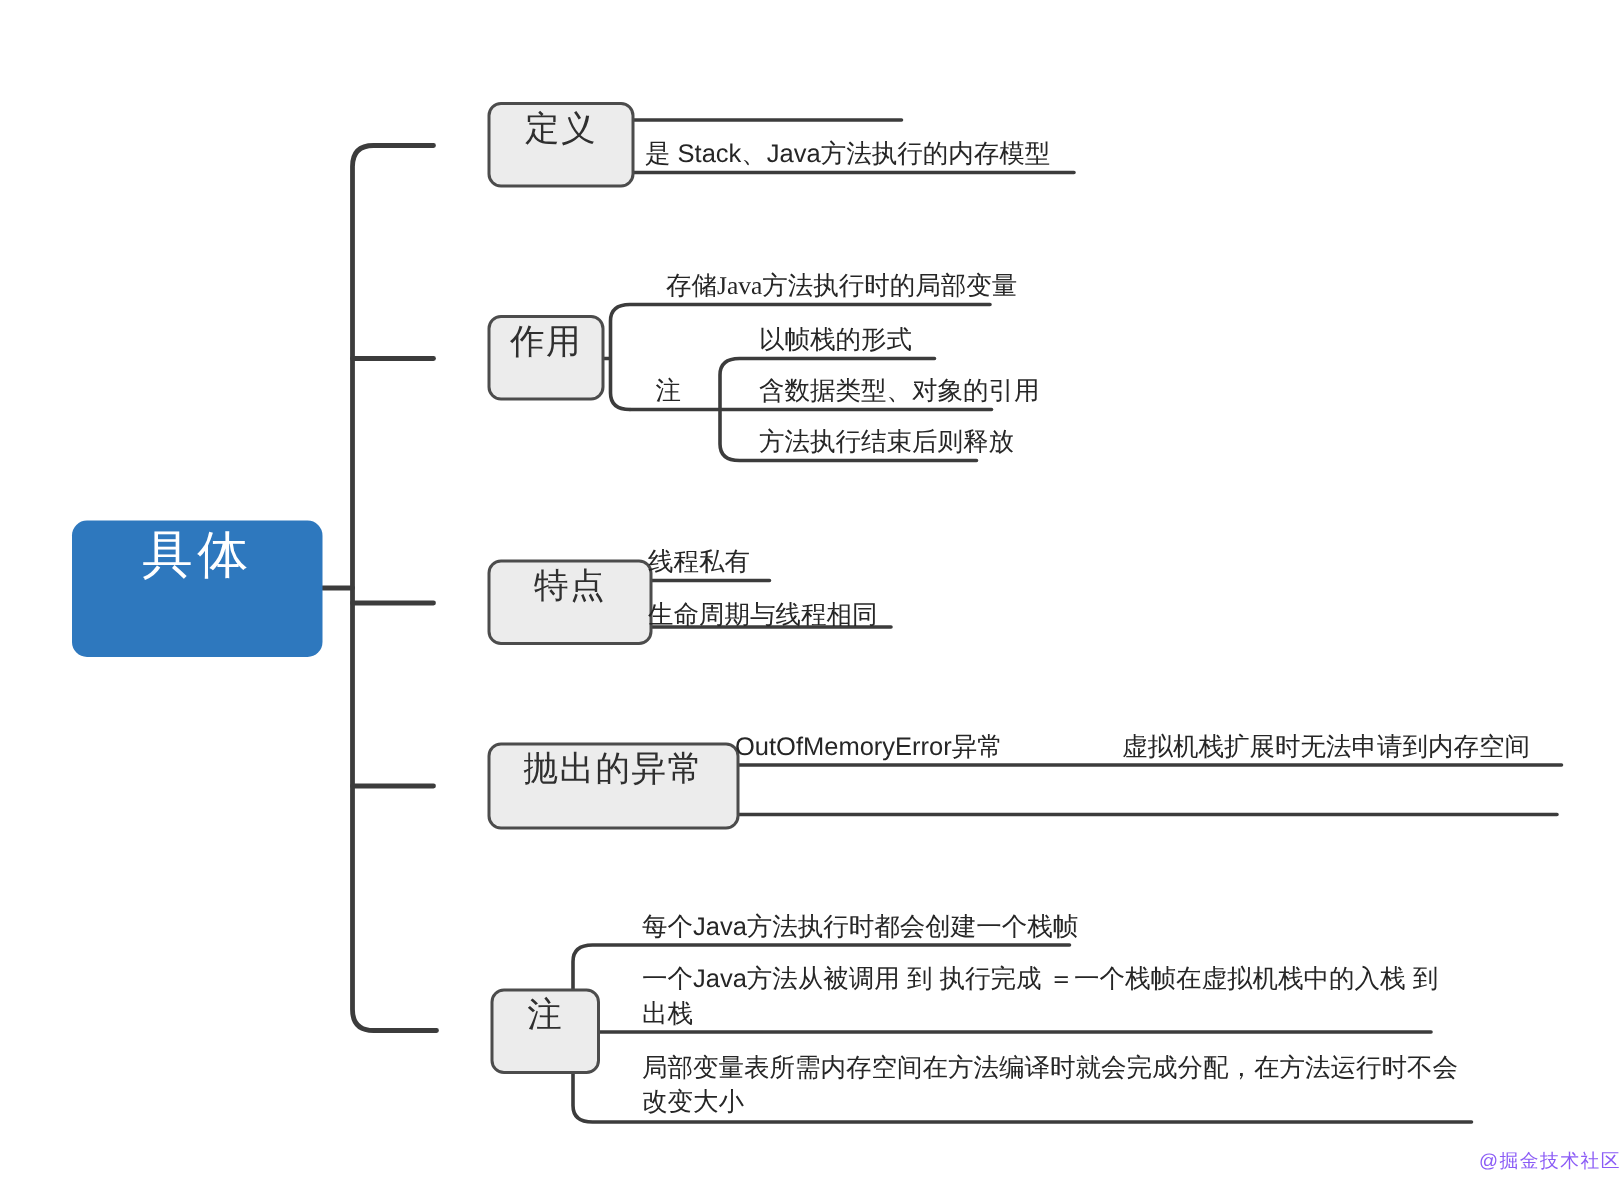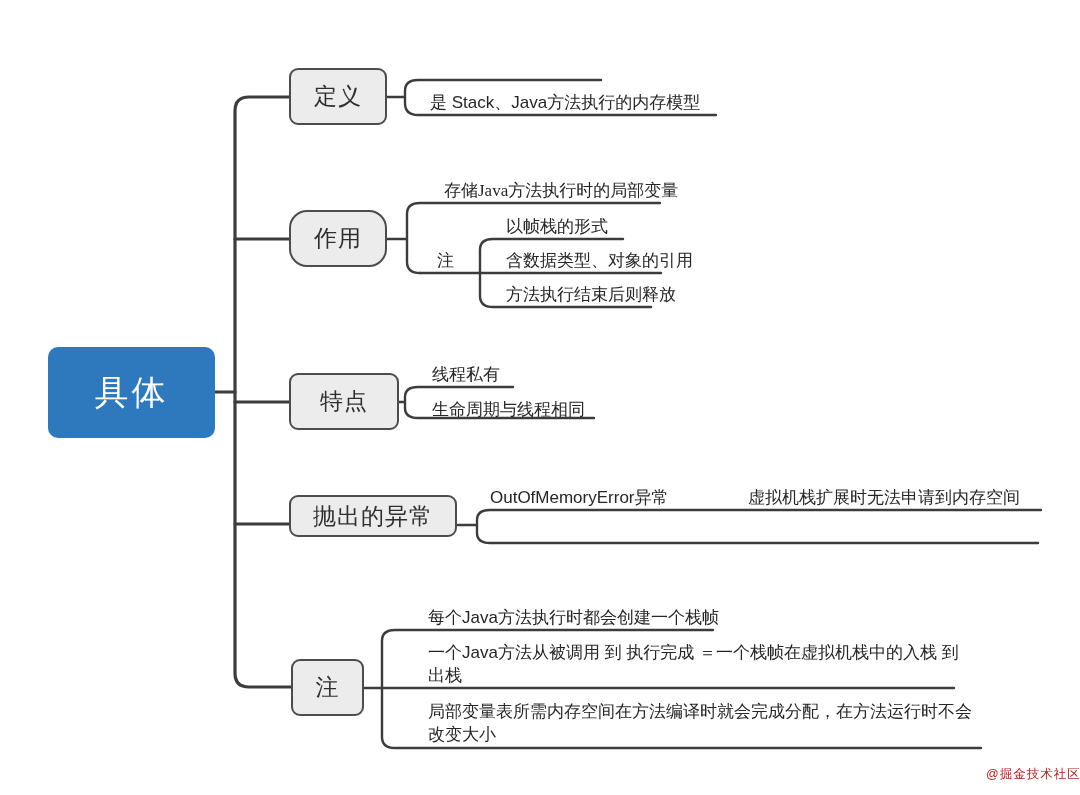--- a/index.html
+++ b/index.html
@@ -6,53 +6,54 @@
   .canvas{
     position:relative;
     width:1080px;height:795px;
     background:#ffffff;
     font-family:"Liberation Sans","DejaVu Sans",sans-serif;
     overflow:hidden;
   }
   .connectors{position:absolute;left:0;top:0;width:1080px;height:795px;}
   .node{
     position:absolute;
-    display:flex;align-items:center;justify-content:center;
+    display:flex;justify-content:center;
     box-sizing:border-box;
     border-radius:9px;
     background:#ececec;
     border:2px solid #4c4c4c;
     color:#2f2f2f;
     font-size:23px;
     letter-spacing:1px;
     white-space:nowrap;
+    margin-left:36px;
   }
   .root{
     position:absolute;
-    display:flex;align-items:center;justify-content:center;
+    display:flex;justify-content:center;
     box-sizing:border-box;
     border-radius:10px;
     background:#2e78be;
     color:#ffffff;
     font-size:34px;
     letter-spacing:3px;
     white-space:nowrap;
   }
   .leaf{
     position:absolute;
     font-size:17px;
     line-height:23px;
     color:#262626;
     white-space:nowrap;
   }
   .leaf.wrap{white-space:normal;}
   .watermark{
     position:absolute;
     font-size:12.5px;
-    color:#b91c1c;
+    color:#8b5cf6;
     letter-spacing:1px;
     white-space:nowrap;
   }
 </style>
 </head>
 <body>
 
 <div class="canvas">
 
   <svg class="connectors" viewBox="0 0 1080 795">
@@ -86,27 +87,27 @@
     </g>
   </svg>
 
   <div class="root" style="left:48px;top:347px;width:167px;height:91px;">
     <span>具体</span>
   </div>
 
   <div class="node" style="left:289px;top:68px;width:98px;height:57px;">
     <span>定义</span>
   </div>
-  <div class="node" style="left:289px;top:210px;width:98px;height:57px;border-radius:18px;">
+  <div class="node" style="left:289px;top:210px;width:78px;height:57px;">
     <span>作用</span>
   </div>
   <div class="node" style="left:289px;top:373px;width:110px;height:57px;">
     <span>特点</span>
   </div>
-  <div class="node" style="left:289px;top:495px;width:168px;height:42px;">
+  <div class="node" style="left:289px;top:495px;width:168px;height:58px;">
     <span>抛出的异常</span>
   </div>
   <div class="node" style="left:291px;top:659px;width:73px;height:57px;">
     <span>注</span>
   </div>
 
   <div class="leaf" style="left:430px;top:91px;">是 Stack、Java方法执行的内存模型</div>
 
   <div class="leaf" style="left:444px;top:179px;font-family:Liberation Serif, serif;">存储Java方法执行时的局部变量</div>
   <div class="leaf" style="left:437px;top:249px;">注</div>

